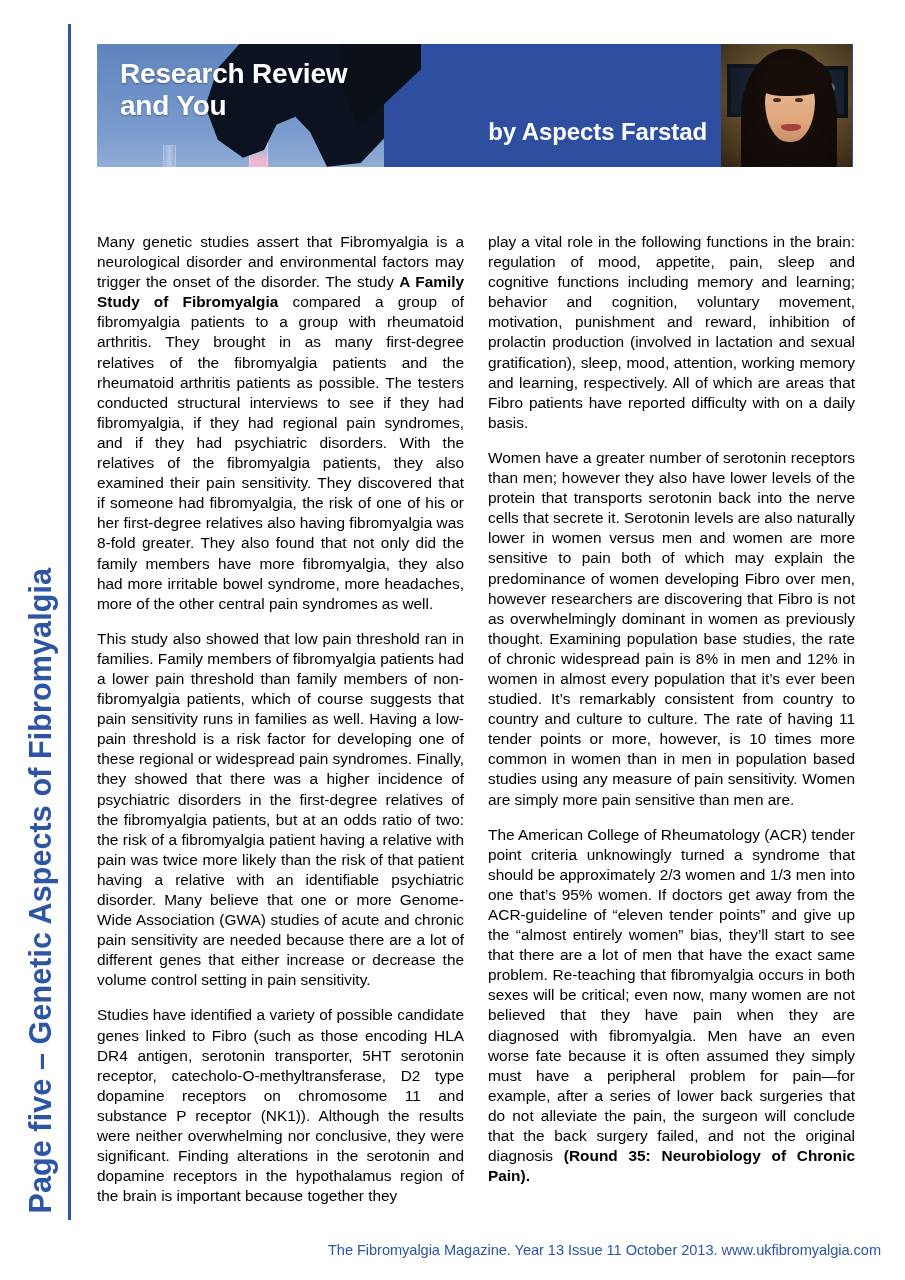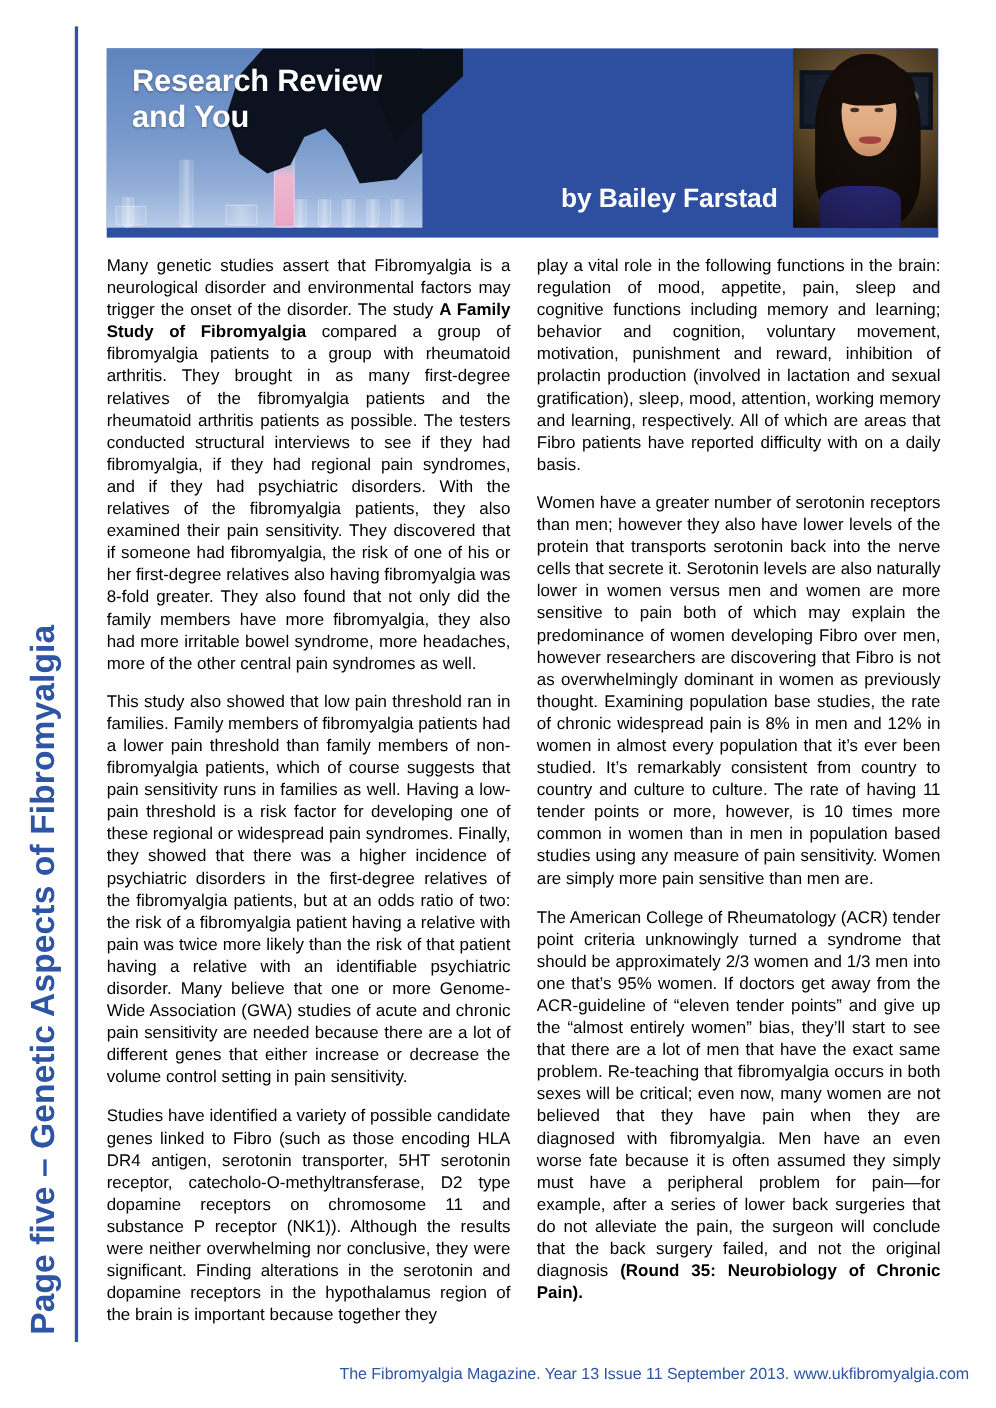--- a/index.html
+++ b/index.html
@@ -47,21 +47,21 @@
     letter-spacing: 0.1px;
     white-space: nowrap;
   }
 
   
   .banner {
     position: absolute;
     left: 97px;
     top: 44px;
     width: 756px;
-    height: 172px;
+    height: 123px;
     overflow: hidden;
     background: #2e4fa0;
   }
   
   .banner-photo {
     position: absolute;
     left: 0;
     top: 0;
     width: 287px;
     height: 163px;
@@ -286,21 +286,21 @@
     <div class="tube" style="left:258px; width:10px; height:24px;"></div>
     <div class="vial"></div>
     <div class="drop"></div>
     <div class="hand"></div>
   </div>
 
   <div class="wedge"></div>
 
   <div class="banner-title">Research Review
 and You</div>
-  <div class="banner-byline">by Bailey Farstad</div>
+  <div class="banner-byline">by Aspects Farstad</div>
 
   <div class="author-photo">
     <div class="ap-wall"></div>
     <div class="ap-frame"></div>
     <div class="ap-frame2"></div>
     <div class="ap-glint"></div>
     <div class="ap-hair"></div>
     <div class="ap-face"></div>
     <div class="ap-fringe"></div>
     <div class="ap-eye l"></div>
@@ -317,13 +317,13 @@
     <p>This study also showed that low pain threshold ran in families.  Family members of fibromyalgia patients had a lower pain threshold than family members of non-fibromyalgia patients, which of course suggests that pain sensitivity runs in families as well.  Having a low-pain threshold is a risk factor for developing one of these regional or widespread pain syndromes. Finally, they showed that there was a higher incidence of psychiatric disorders in the first-degree relatives of the fibromyalgia patients, but at an odds ratio of two: the risk of a fibromyalgia patient having a relative with pain was twice more likely than the risk of that patient having a relative with an identifiable psychiatric disorder. Many believe that one or more Genome-Wide Association (GWA) studies of acute and chronic pain sensitivity are needed because there are a lot of different genes that either increase or decrease the volume control setting in pain sensitivity.</p>
     <p>Studies have identified a variety of possible candidate genes linked to Fibro (such as those encoding HLA DR4 antigen, serotonin transporter, 5HT serotonin receptor, catecholo-O-methyltransferase, D2 type dopamine receptors on chromosome 11 and substance P receptor (NK1)). Although the results were neither overwhelming nor conclusive, they were significant. Finding alterations in the serotonin and dopamine receptors in the hypothalamus region of the brain is important because together they</p>
   </div>
   <div class="col">
     <p>play a vital role in the following functions in the brain:  regulation of mood, appetite, pain, sleep and cognitive functions including memory and learning; behavior and cognition, voluntary movement, motivation, punishment and reward, inhibition of prolactin production (involved in lactation and sexual gratification), sleep, mood, attention, working memory and learning, respectively. All of which are areas that Fibro patients have reported difficulty with on a daily basis.</p>
     <p>Women have a greater number of serotonin receptors than men; however they also have lower levels of the protein that transports serotonin back into the nerve cells that secrete it. Serotonin levels are also naturally lower in women versus men and women are more sensitive to pain both of which may explain the predominance of women developing Fibro over men, however researchers are discovering that Fibro is not as overwhelmingly dominant in women as previously thought. Examining population base studies, the rate of chronic widespread pain is 8% in men and 12% in women in almost every population that it’s ever been studied.  It’s remarkably consistent from country to country and culture to culture.  The rate of having 11 tender points or more, however, is 10 times more common in women than in men in population based studies using any measure of pain sensitivity.  Women are simply more pain sensitive than men are.</p>
     <p>The American College of Rheumatology (ACR) tender point criteria unknowingly turned a syndrome that should be approximately 2/3 women and 1/3 men into one that’s 95% women.  If doctors get away from the ACR-guideline of “eleven tender points” and give up the “almost entirely women” bias, they’ll start to see that there are a lot of men that have the exact same problem.  Re-teaching that fibromyalgia occurs in both sexes will be critical; even now, many women are not believed that they have pain when they are diagnosed with fibromyalgia.  Men have an even worse fate because it is often assumed they simply must have a peripheral problem for pain—for example, after a series of lower back surgeries that do not alleviate the pain, the surgeon will conclude that the back surgery failed, and not the original diagnosis <b>(Round 35: Neurobiology of Chronic Pain).</b></p>
   </div>
 </div>
 
-<div class="footer">The Fibromyalgia Magazine. Year 13  Issue 11 September 2013. www.ukfibromyalgia.com</div>
+<div class="footer">The Fibromyalgia Magazine. Year 13  Issue 11 October 2013. www.ukfibromyalgia.com</div>
 
 </body></html>

